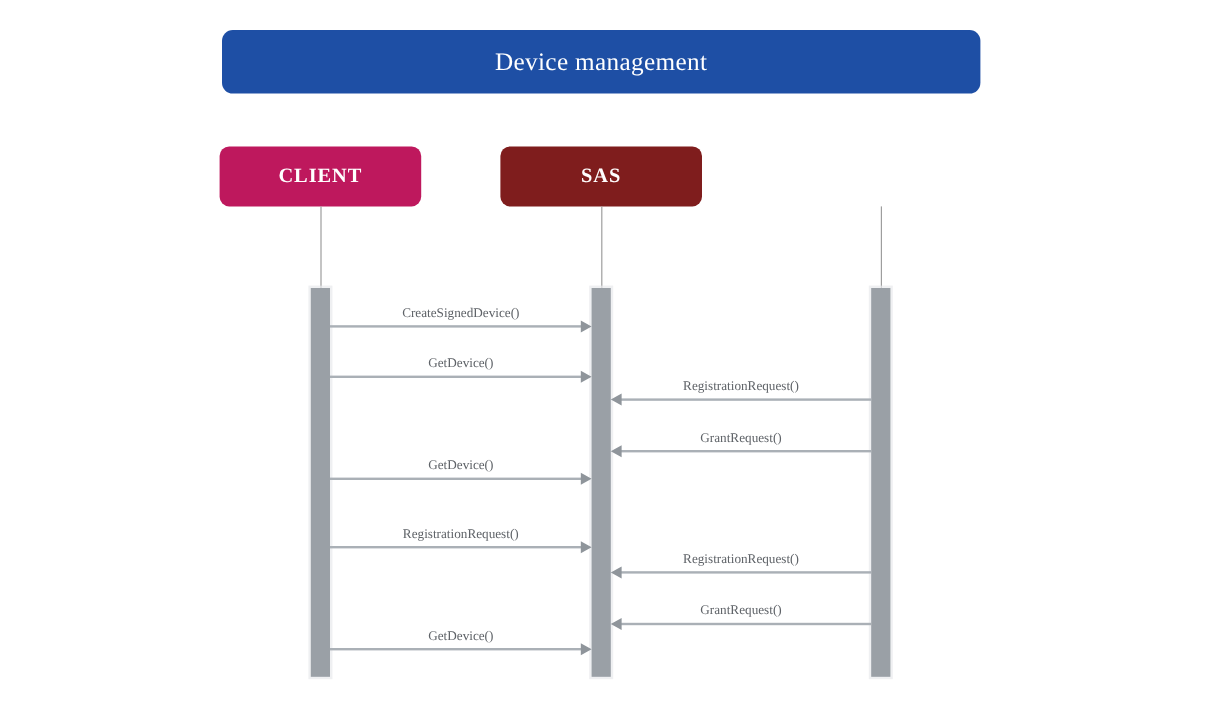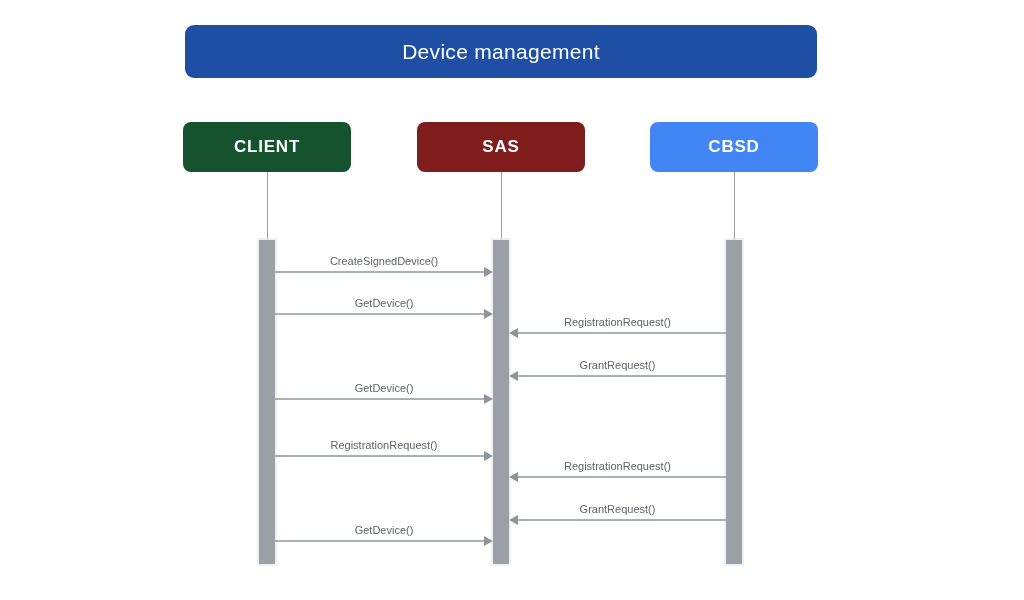--- a/index.html
+++ b/index.html
@@ -1,21 +1,21 @@
 <!DOCTYPE html>
 <html style="--title-bg: #1e4fa5; --bar: #9aa0a6; --line: #aab0b6; --arrow: #8f959b; --label: #5f6368; --lifeline: #9e9e9e;"><head>
 <meta charset="utf-8">
 <style>
   html,body{margin:0;padding:0;}
   body{
     width:1024px;height:600px;background:#ffffff;overflow:hidden;
     font-family:"Liberation Sans", sans-serif;
     position:relative;
   }
-  #stage{position:absolute;left:0;top:0;width:1024px;height:600px;}
+  #stage{position:absolute;left:0;top:0;width:1024px;height:600px;font-family:Liberation Serif, serif;}
   .title-bar{
     position:absolute;left:185px;top:25px;width:632px;height:53px;
     background:var(--title-bg,#1e4fa5);border-radius:9px;
     display:flex;align-items:center;justify-content:center;
     color:#ffffff;font-size:21px;font-weight:500;letter-spacing:0.3px;
   }
   .actor{
     position:absolute;top:122px;width:168px;height:50px;border-radius:8px;
     display:flex;align-items:center;justify-content:center;
     color:#ffffff;font-size:17px;font-weight:bold;letter-spacing:0.8px;
@@ -46,33 +46,30 @@
     color:var(--label,#5f6368);font-size:11px;
   }
 </style>
 </head>
 <body>
 
 <div id="stage">
   <div class="title-bar">
     <span>Device management</span>
   </div>
-<div class="actor" style="left: 183px; background: #14532d;">
+<div class="actor" style="left: 183px; background: #be185d;">
     <span>CLIENT</span>
   </div>
     <div class="lifeline" style="left: 267px;"></div>
     <div class="activation" style="left: 259px;"></div>
     <div class="actor" style="left: 417px; background: #7f1d1d;">
     <span>SAS</span>
   </div>
     <div class="lifeline" style="left: 501px;"></div>
     <div class="activation" style="left: 493px;"></div>
-    <div class="actor" style="left: 650px; background: rgb(66, 133, 244);">
-    <span>CBSD</span>
-  </div>
     <div class="lifeline" style="left: 734px;"></div>
     <div class="activation" style="left: 726px;"></div>
     <div class="message" style="left: 275px; top: 272px; width: 218px;">
     <span class="msg-label" style="left: 109px;">CreateSignedDevice()</span>
     <span class="msg-line" style="left: 0px; width: 210px;"></span>
     <span class="msg-head right" style="right: 0px;"></span>
   </div>
     <div class="message" style="left: 275px; top: 314px; width: 218px;">
     <span class="msg-label" style="left: 109px;">GetDevice()</span>
     <span class="msg-line" style="left: 0px; width: 210px;"></span>

